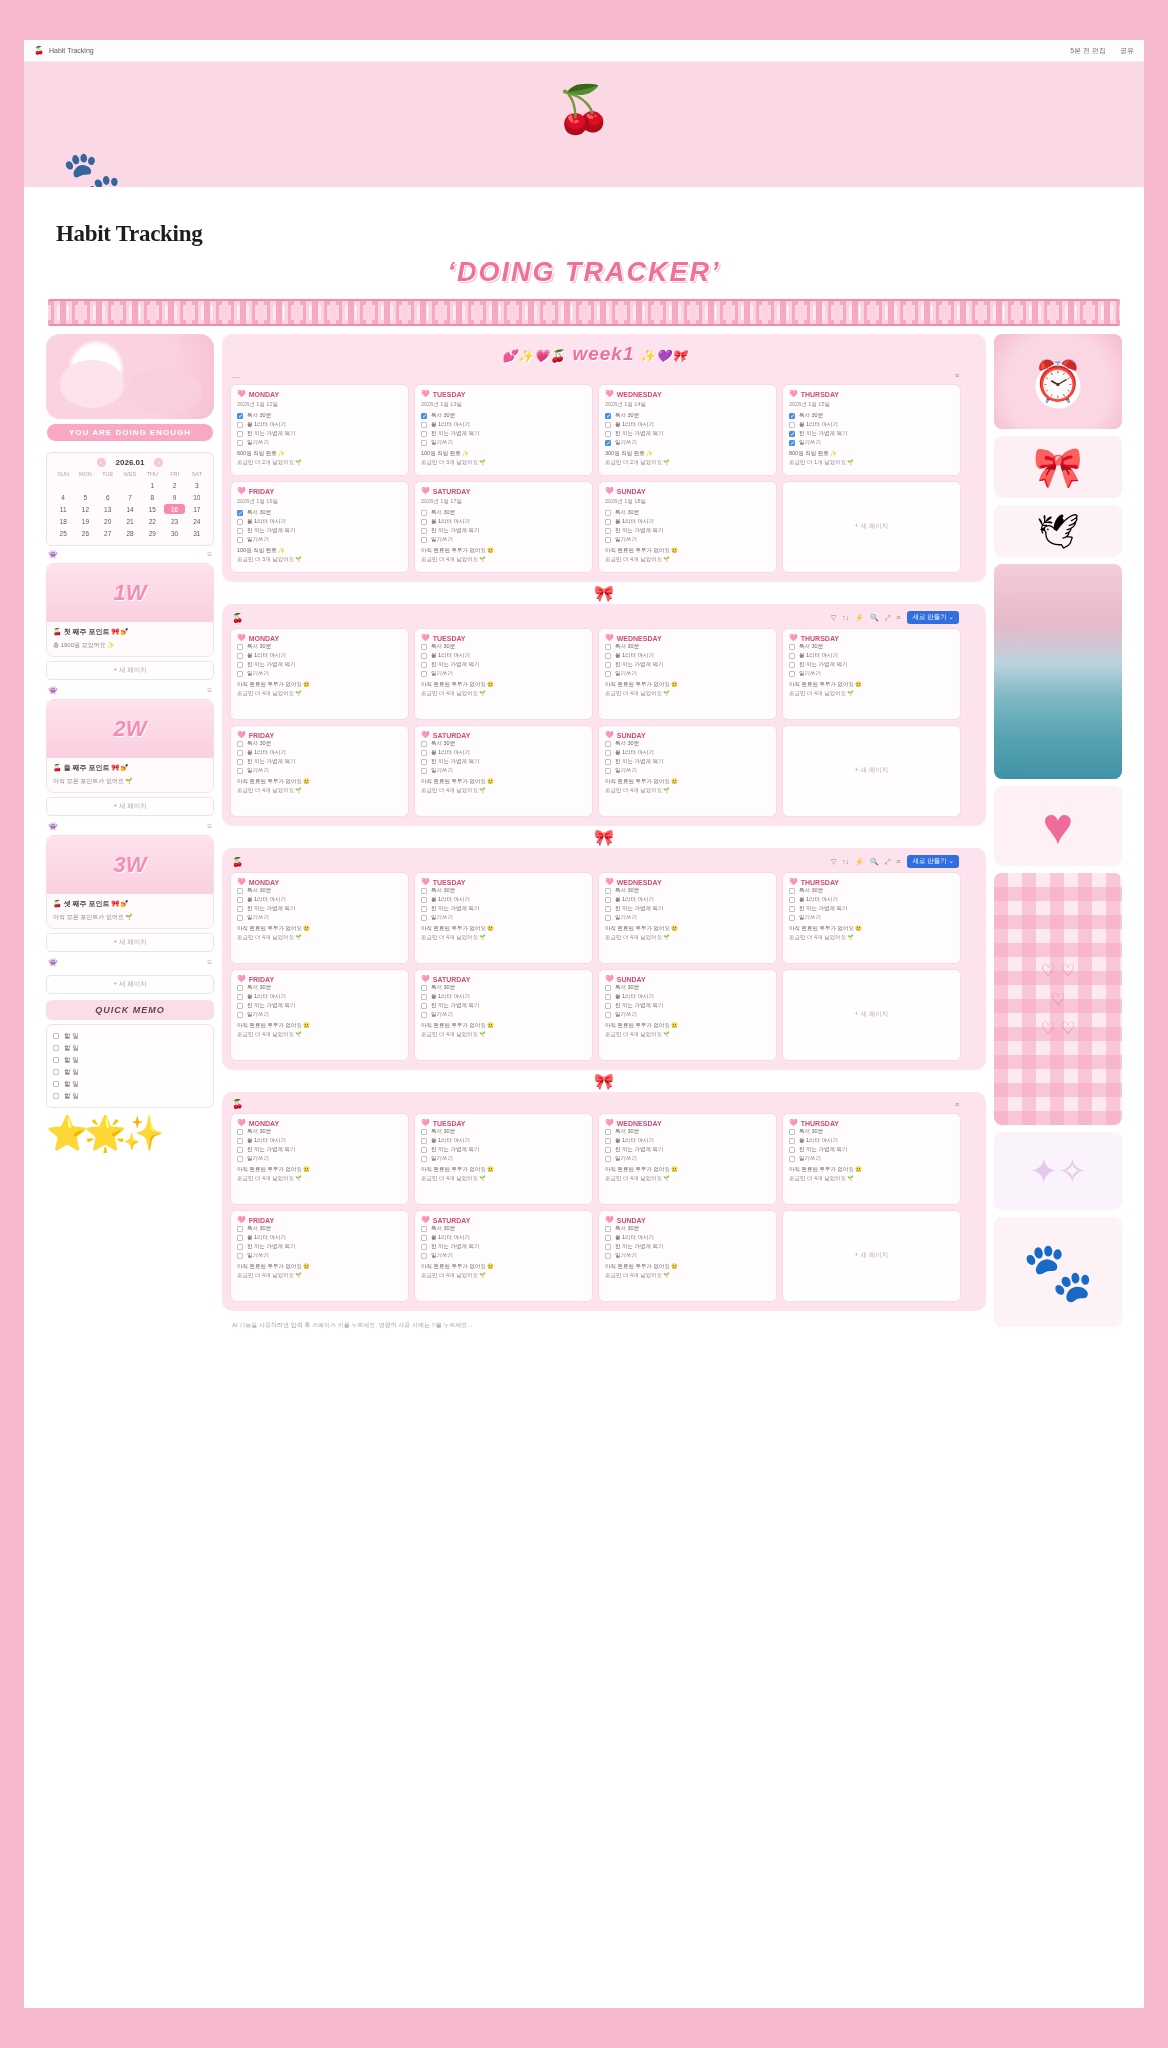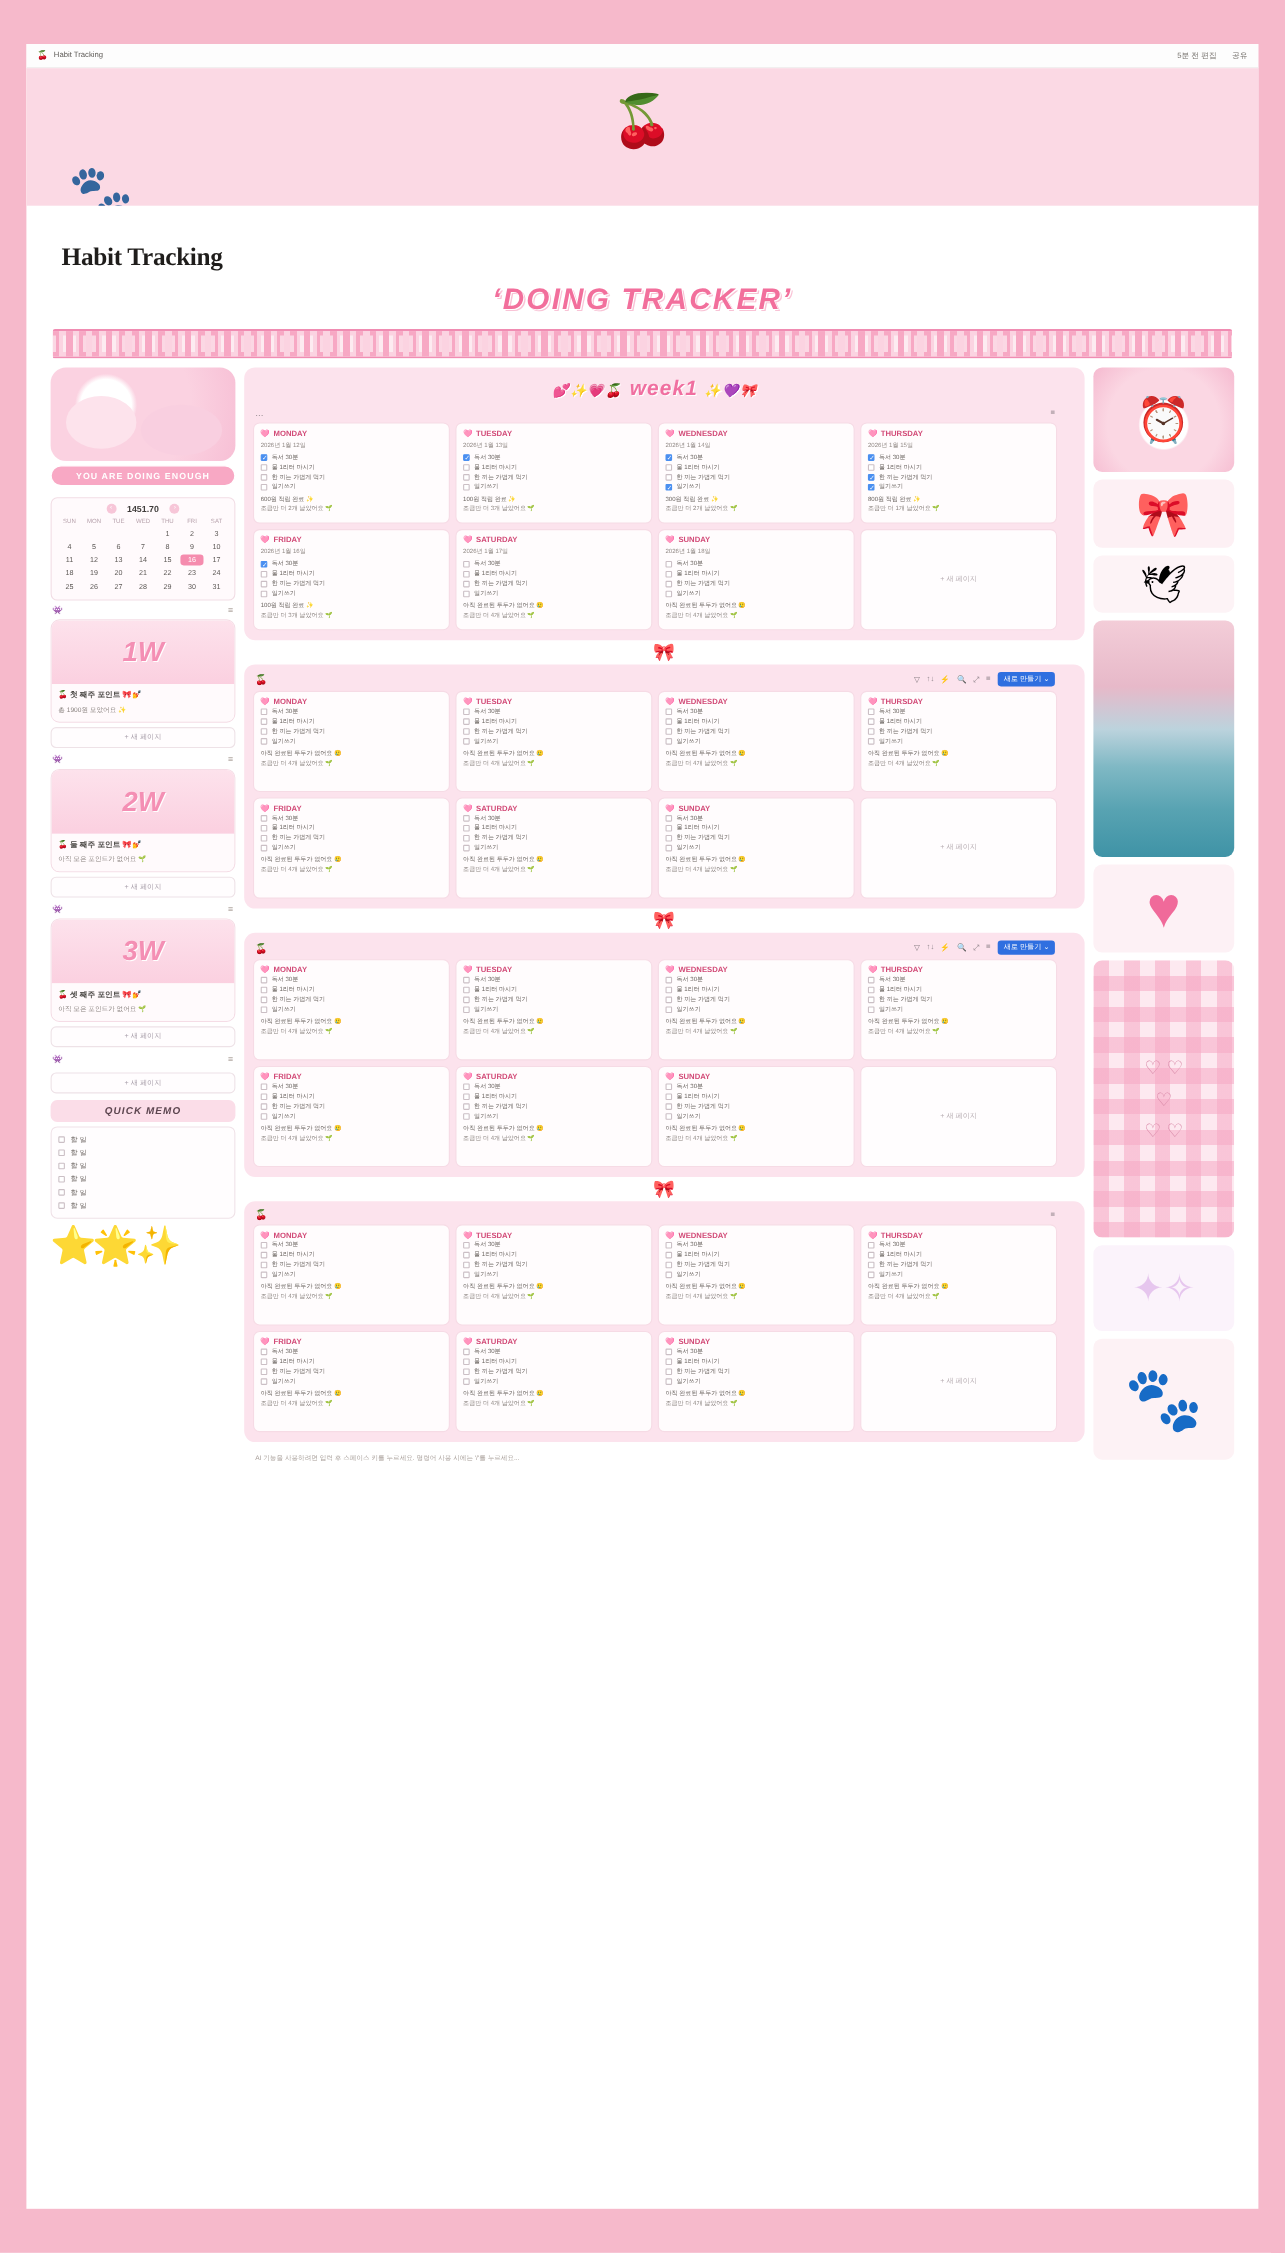--- a/index.html
+++ b/index.html
@@ -95,21 +95,21 @@
   .cal-grid .dow { color:#b8a3ad; font-size:5.5px; padding-bottom:1px; }
   .cal-grid .d { padding:1.5px 0; border-radius:3px; }
   .cal-grid .d.today { background:#f58cae; color:#fff; }
   .mini-bar { display:flex; align-items:center; justify-content:space-between; padding:4px 2px; color:#b3aaa4; font-size:8px;}
   .wk-card { border-radius:8px; overflow:hidden; border:1px solid #f5dde6; }
   .wk-banner {
     height:58px; background:linear-gradient(180deg,#fde2ec 0%,#fbd0e0 100%);
     display:flex; align-items:center; justify-content:center;
   }
   .wk-banner span{
-    font-size:25px; font-weight:bold; color:#f48fb4; font-style:italic;
+    font-size:22px; font-weight:bold; color:#f48fb4; font-style:italic;
     text-shadow:1px 1px 0 #fff;
     font-family:"Liberation Sans", sans-serif;
   }
   .wk-body { background:#fffafc; padding:5px 6px 6px 6px; }
   .wk-point { font-size:7px; color:#4a4744; font-weight:bold; }
   .wk-note { font-size:6px; color:#8b8480; margin-top:4px; }
   .newpage {
     margin:4px 0 2px 0; border:1px solid #eee2e7; border-radius:5px;
     text-align:center; font-size:6.5px; color:#a79ea9; padding:4px 0; background:#fffdfe;
   }
@@ -201,21 +201,21 @@
 
   <div class="content">
 
     <div class="col-left">
       <div class="cloud"></div>
       <div class="doing-enough">YOU ARE DOING ENOUGH</div>
 
       <div class="cal">
         <div class="cal-head">
           <span class="cal-arrow">‹</span>
-          <span class="cal-title">1451.70</span>
+          <span class="cal-title">2026.01</span>
           <span class="cal-arrow">›</span>
         </div>
         <div class="cal-grid">
           <div class="dow">SUN</div>
           <div class="dow">MON</div>
           <div class="dow">TUE</div>
           <div class="dow">WED</div>
           <div class="dow">THU</div>
           <div class="dow">FRI</div>
           <div class="dow">SAT</div>

